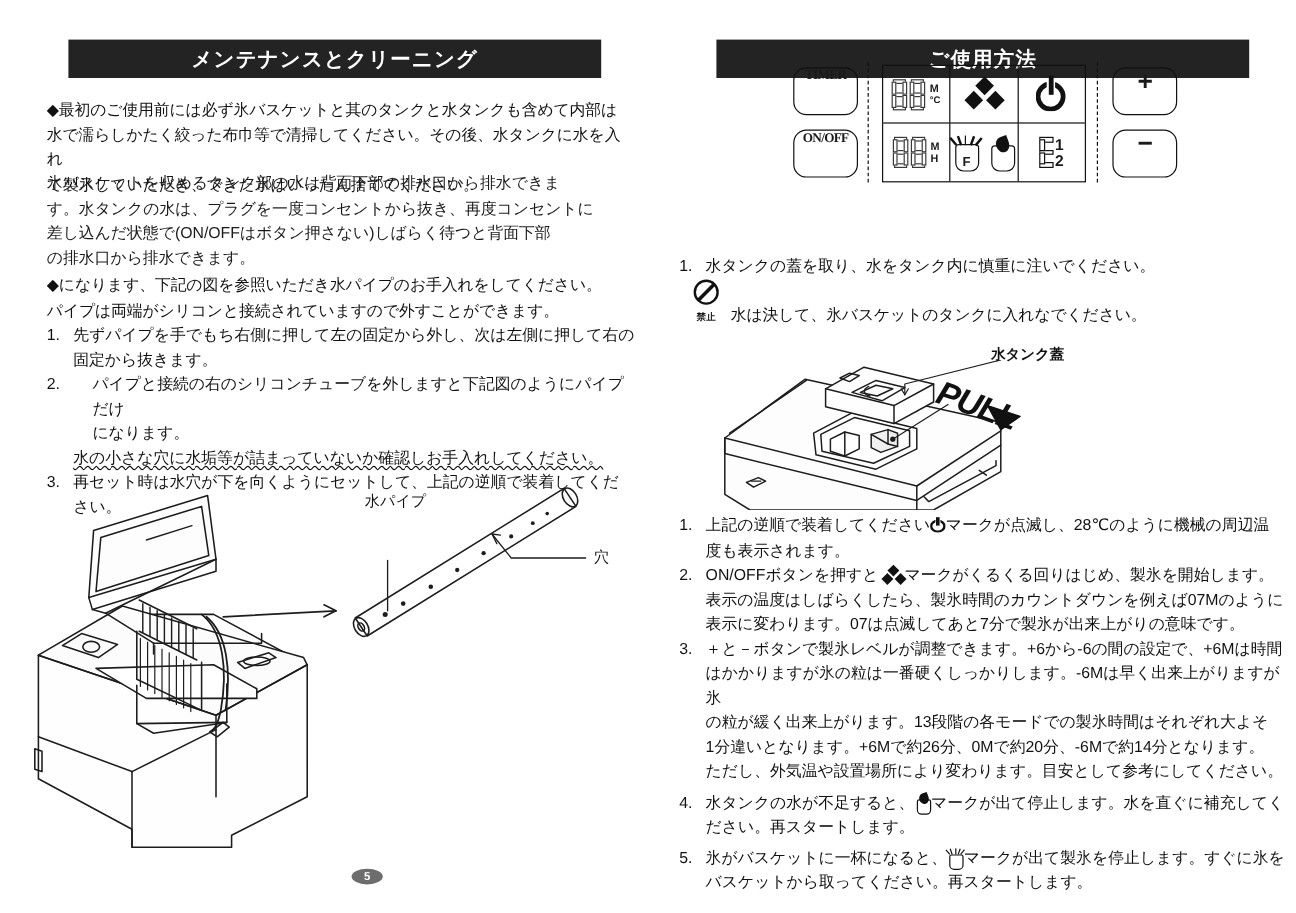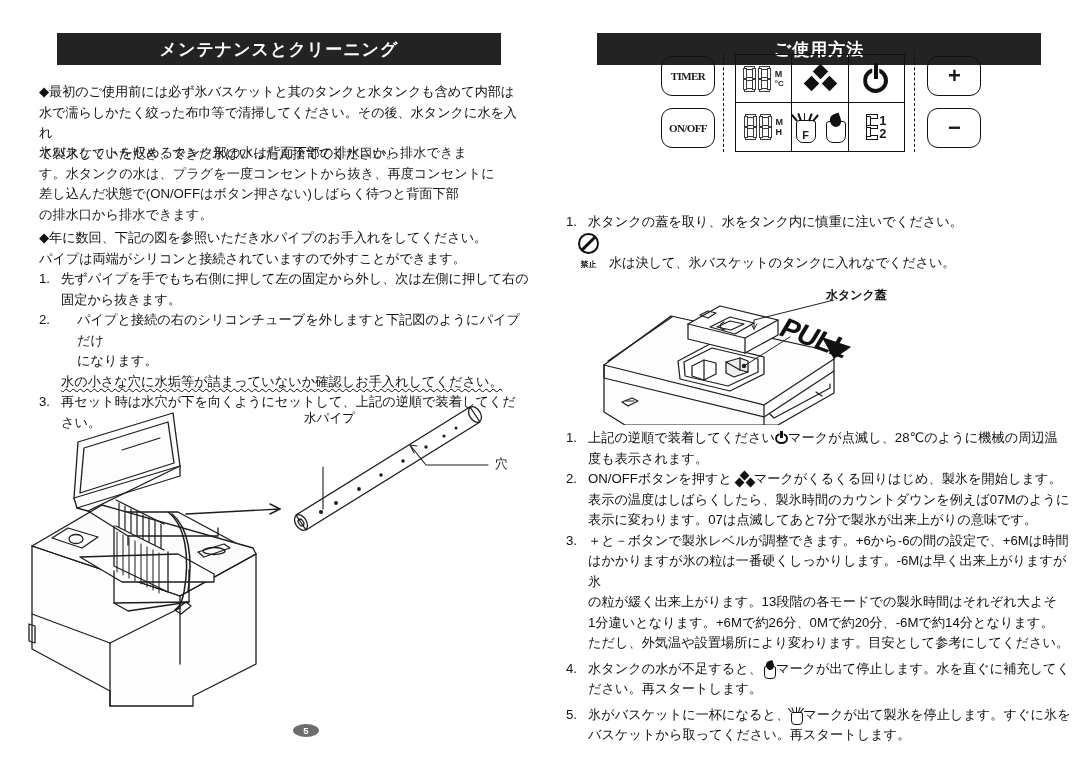--- a/index.html
+++ b/index.html
@@ -115,21 +115,20 @@
     width: 320px;
     height: 108px;
   }
   .panel-side {
     position: absolute;
     width: 52px;
     height: 38px;
     border: 1.6px solid #111;
     border-radius: 11px;
     display: flex;
-    align-items: center;
     justify-content: center;
     font-size: 13px;
     font-weight: bold;
     font-family: "Liberation Serif", serif;
     letter-spacing: -0.6px;
   }
   .panel-side.sz-sm { font-size: 11px; }
   .side-timer  { left: 0px;   top: 4px; }
   .side-onoff  { left: 0px;   top: 56px; }
   .side-plus   { left: 266px; top: 4px; }
@@ -389,21 +388,21 @@
 て製氷していただき、できた氷はいったん捨ててください。</div>
 
     <div style="position:absolute; left:21px; top:143px; width:482px;
                 font-size:13.2px; line-height:20.5px; display:flex;">
       <span style="flex:1 1 auto; white-space:pre-wrap; text-indent:0;">氷バスケットを収めるタンク部の水は背面下部の排水口から排水できま
 す。水タンクの水は、プラグを一度コンセントから抜き、再度コンセントに
 差し込んだ状態で(ON/OFFはボタン押さない)しばらく待つと背面下部
 の排水口から排水できます。</span>
     </div>
 
-    <div class="txt" style="left:21px; top:228px; width:482px;">◆年に数回、下記の図を参照いただき水パイプのお手入れをしてください。
+    <div class="txt" style="left:21px; top:228px; width:482px;">◆になります、下記の図を参照いただき水パイプのお手入れをしてください。
 パイプは両端がシリコンと接続されていますので外すことができます。</div>
 
     <div class="nlist" style="left:21px; top:269px; width:490px;">
 
       <div class="nrow">
         <span class="nnum">1.</span>
         <span class="nbody" style="white-space:pre-wrap;">先ずパイプを手でもち右側に押して左の固定から外し、次は左側に押して右の
 固定から抜きます。</span>
       </div>
 

